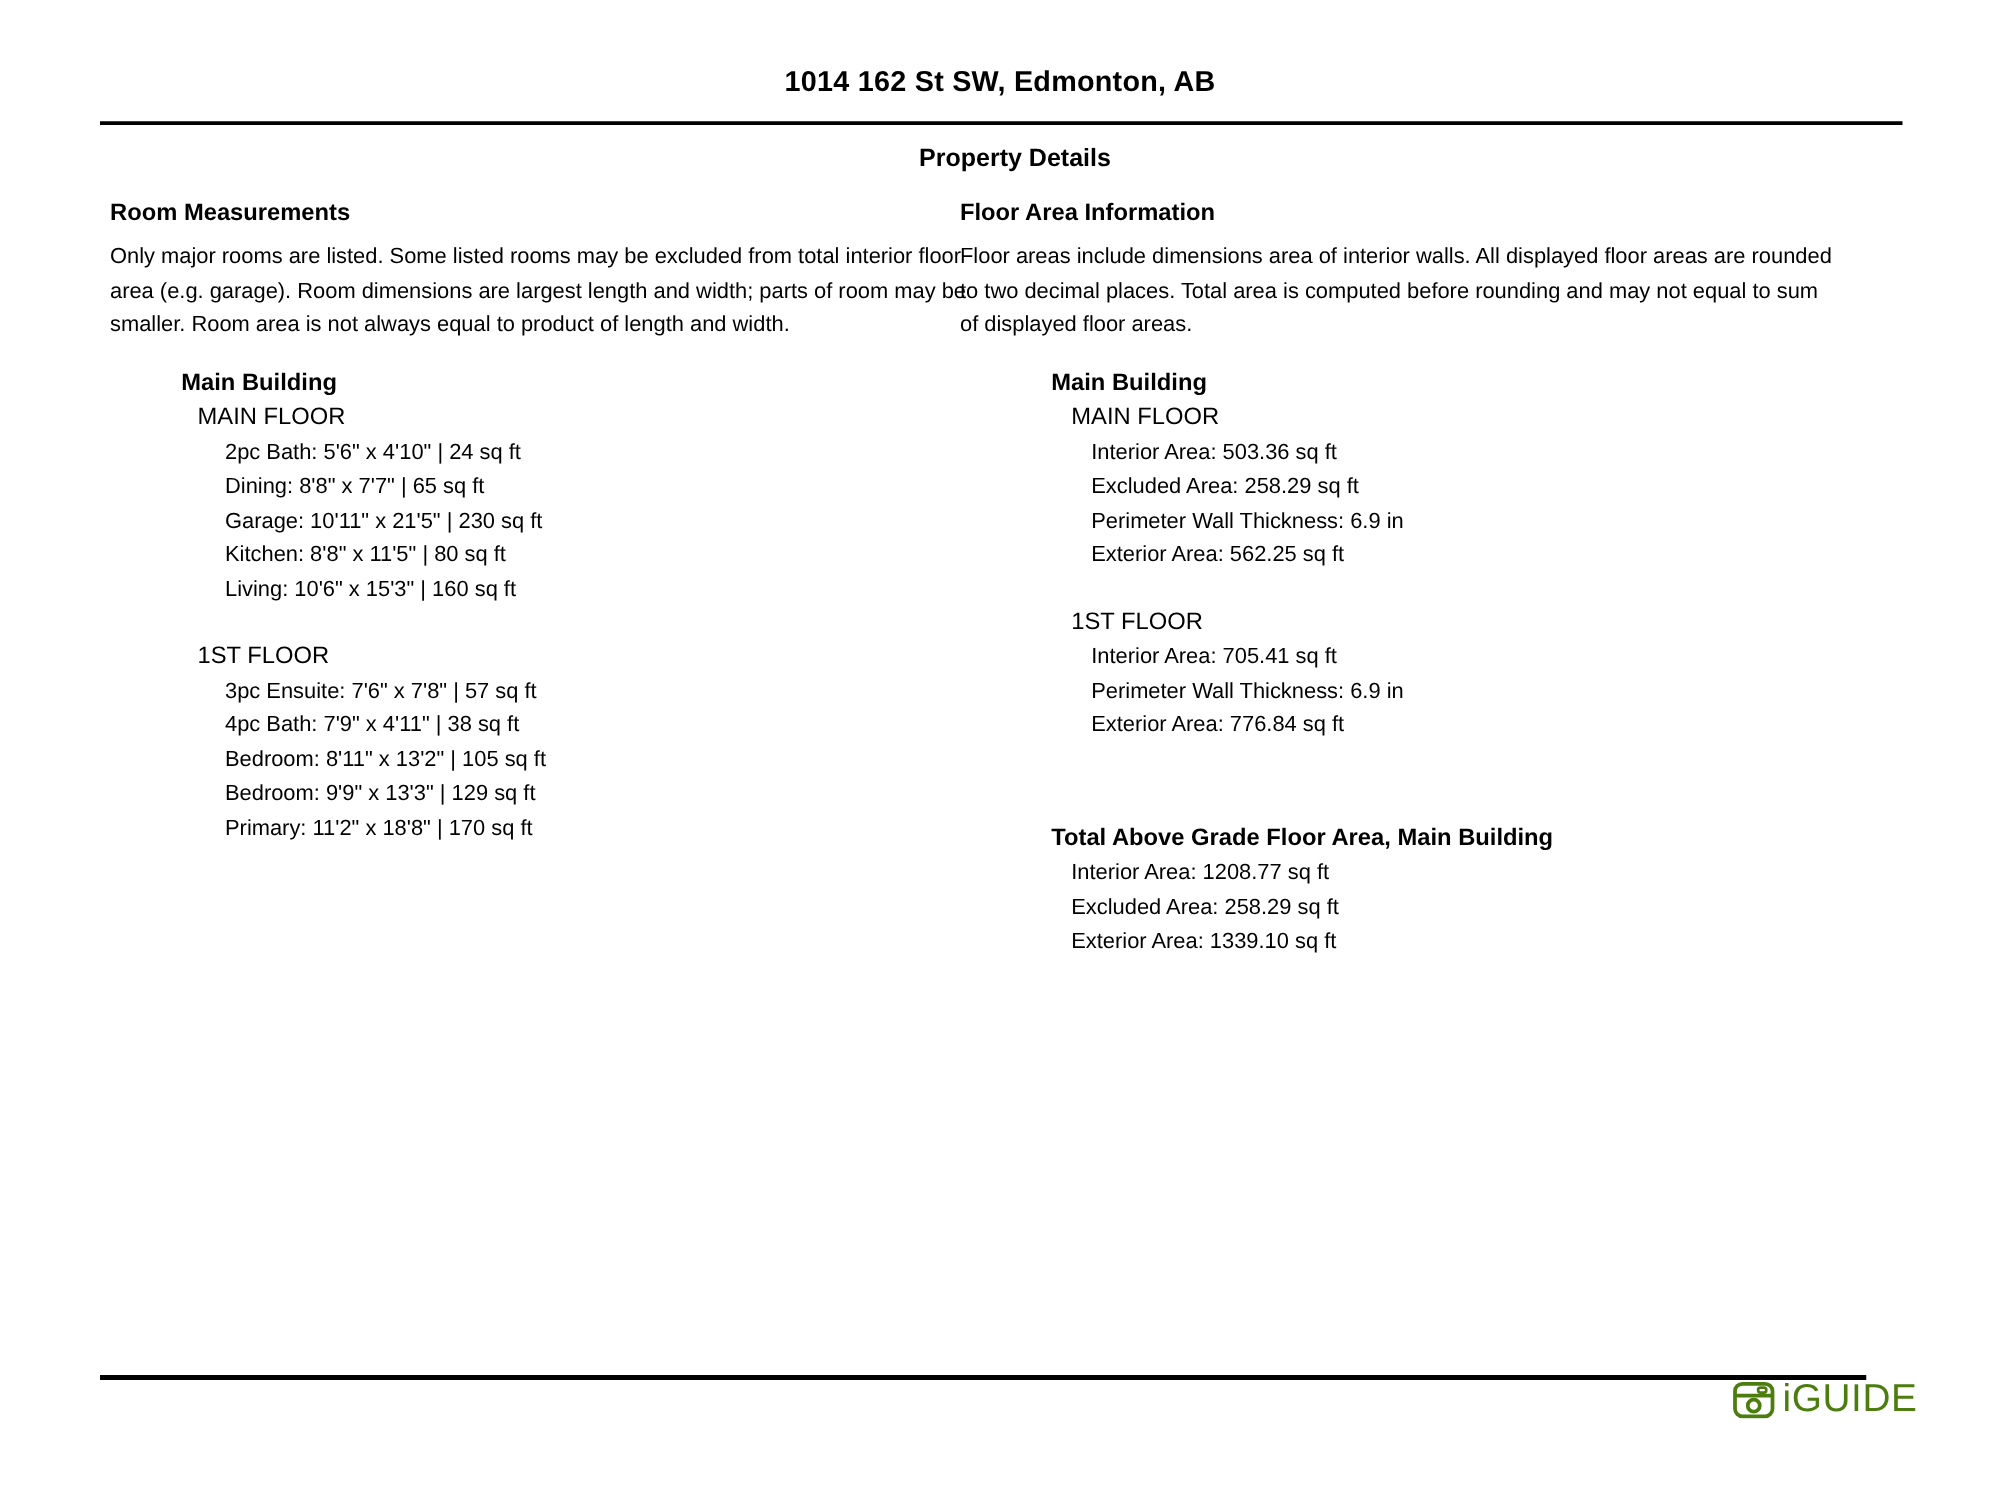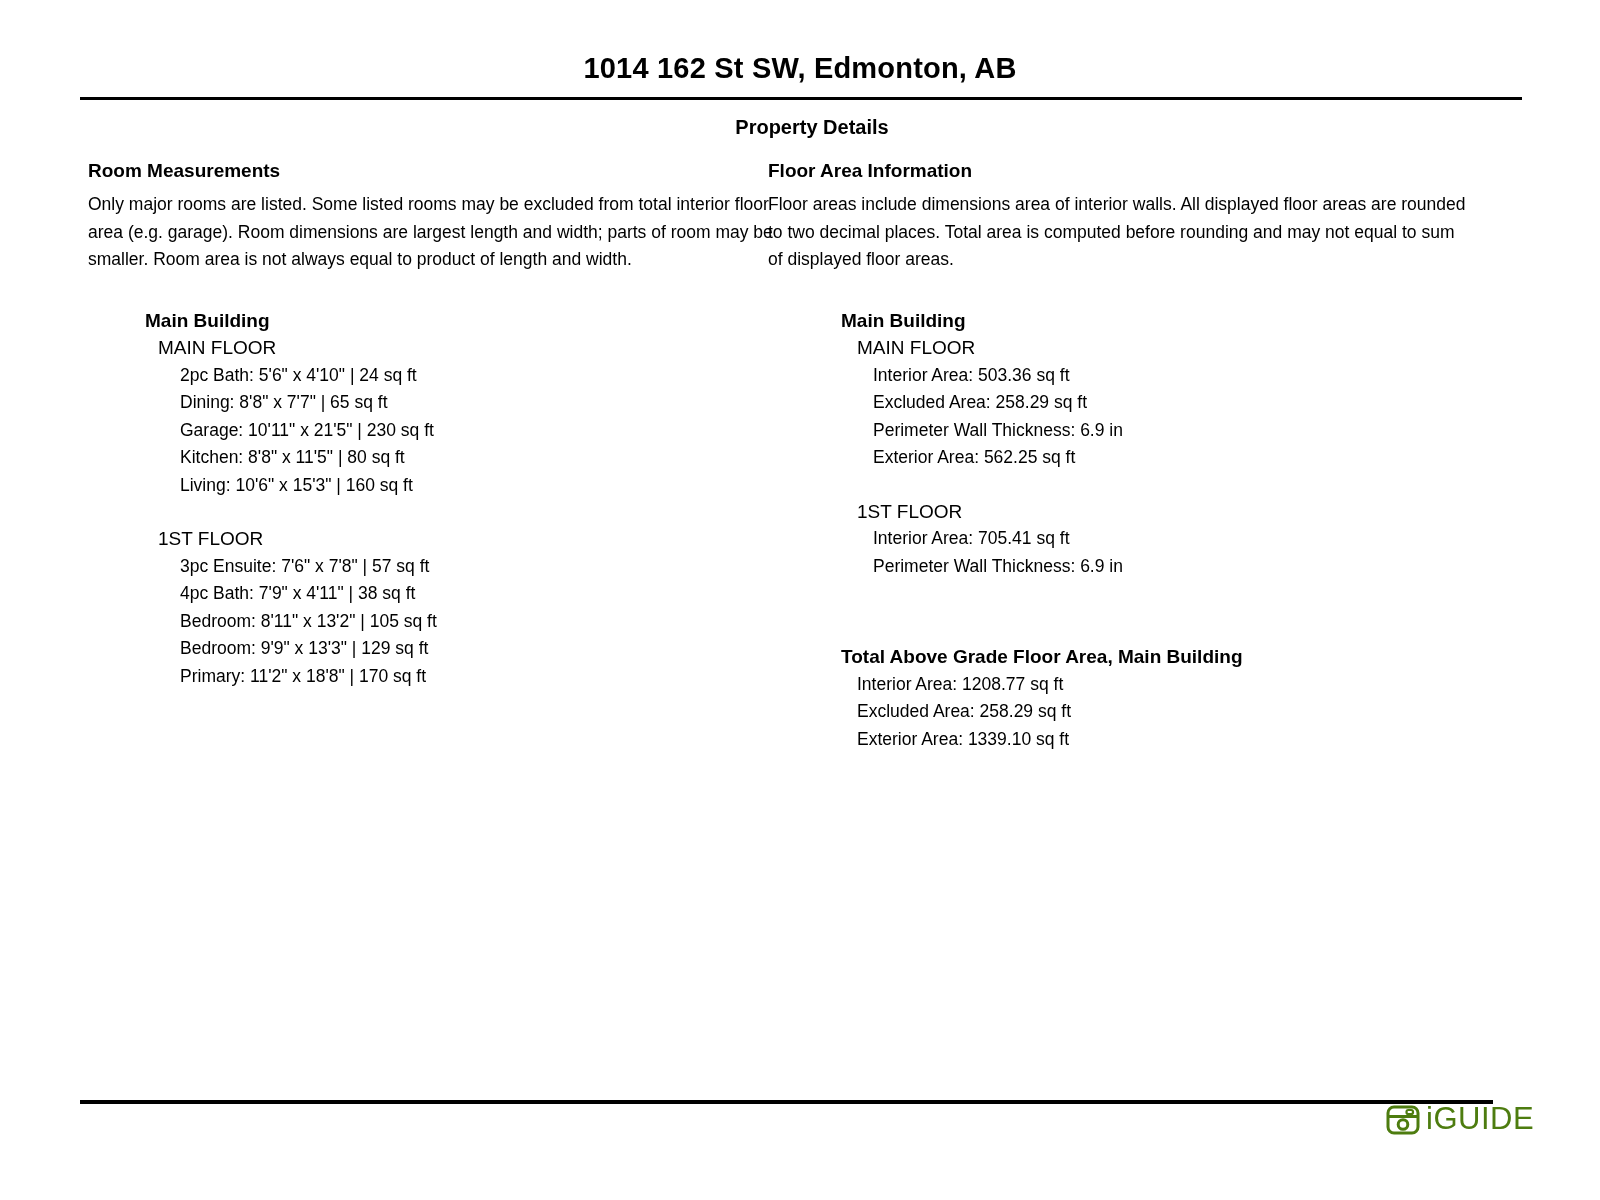--- a/index.html
+++ b/index.html
@@ -12,21 +12,21 @@
     color: #000000;
     overflow: hidden;
   }
 
   
   .page-title {
     position: absolute;
     top: 52px; left: 0; width: 100%;
     margin: 0;
     text-align: center;
-    font-size: 29px;
+    font-size: 23px;
     font-weight: bold;
     letter-spacing: 0.2px;
   }
   .title-rule {
     position: absolute;
     top: 97px; left: 80px;
     width: 1442px; height: 3px;
     background: #000000;
   }
   .page-subtitle {
@@ -48,21 +48,21 @@
     font-size: 19px;
     font-weight: bold;
   }
   .section-desc {
     margin: 0;
     font-size: 17.5px;
     line-height: 27.5px;
   }
 
   .building-name {
-    margin: 33px 0 0 var(--i1);
+    margin: 19px 0 0 var(--i1);
     font-size: 19px;
     font-weight: bold;
     line-height: 27.5px;
   }
   .floor { margin: 0; }
   .floor + .floor { margin-top: 26px; }
   .floor-name {
     margin-left: var(--i2);
     font-size: 19px;
     line-height: 27.5px;
@@ -155,20 +155,21 @@
       <div class="line">Interior Area: 503.36 sq ft</div>
       <div class="line">Excluded Area: 258.29 sq ft</div>
       <div class="line">Perimeter Wall Thickness: 6.9 in</div>
       <div class="line">Exterior Area: 562.25 sq ft</div>
     </div>
 
     <div class="floor">
       <div class="floor-name">1ST FLOOR</div>
       <div class="line">Interior Area: 705.41 sq ft</div>
       <div class="line">Perimeter Wall Thickness: 6.9 in</div>
+      <div class="line">Exterior Area: 776.84 sq ft</div>
     </div>
 
     <div class="total-block">
       <div class="total-heading">Total Above Grade Floor Area, Main Building</div>
       <div class="line">Interior Area: 1208.77 sq ft</div>
       <div class="line">Excluded Area: 258.29 sq ft</div>
       <div class="line">Exterior Area: 1339.10 sq ft</div>
     </div>
   </section>
 

